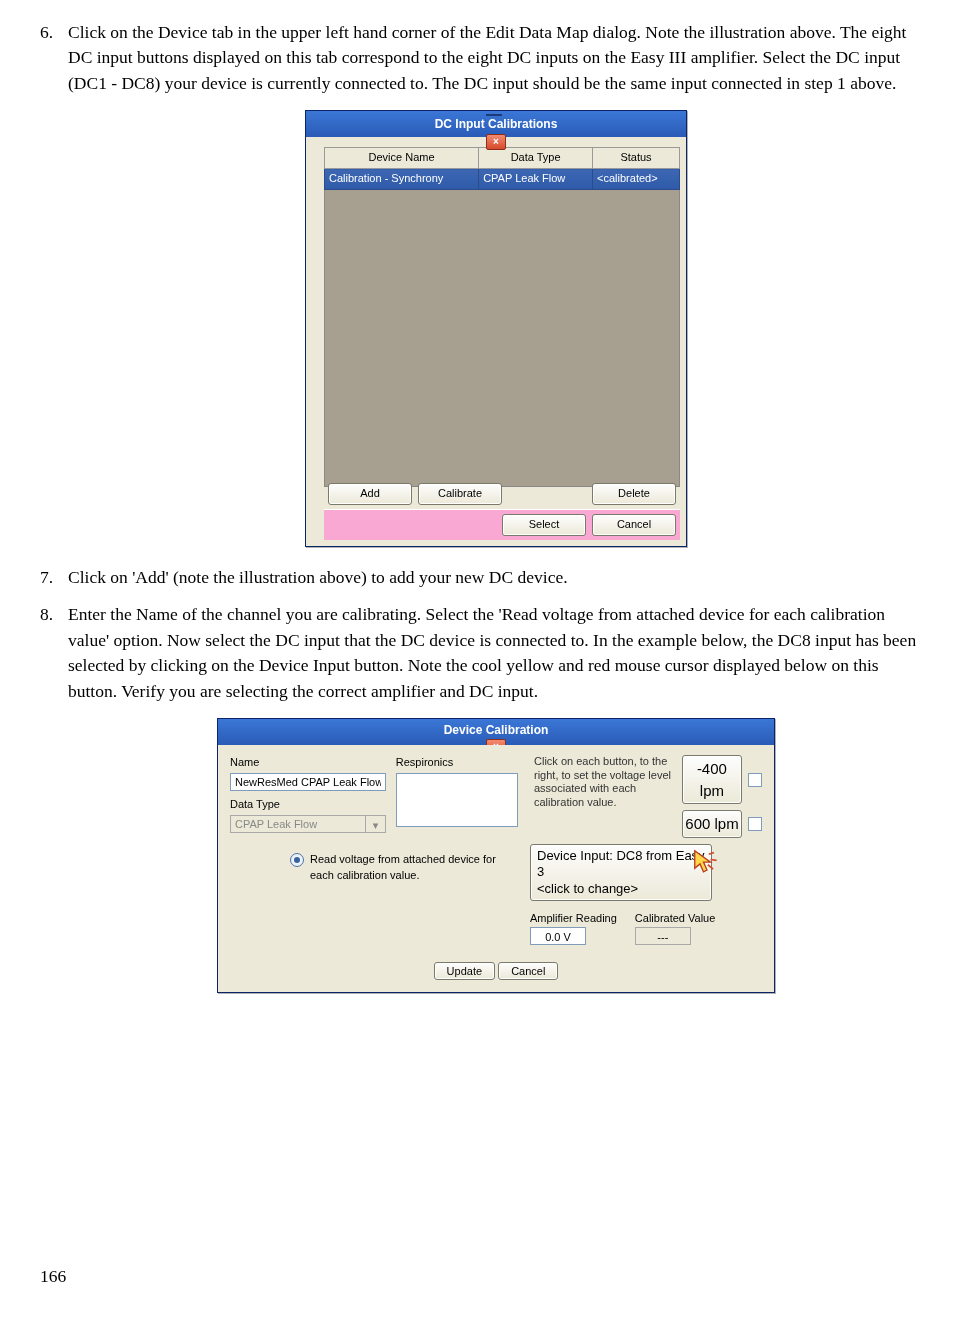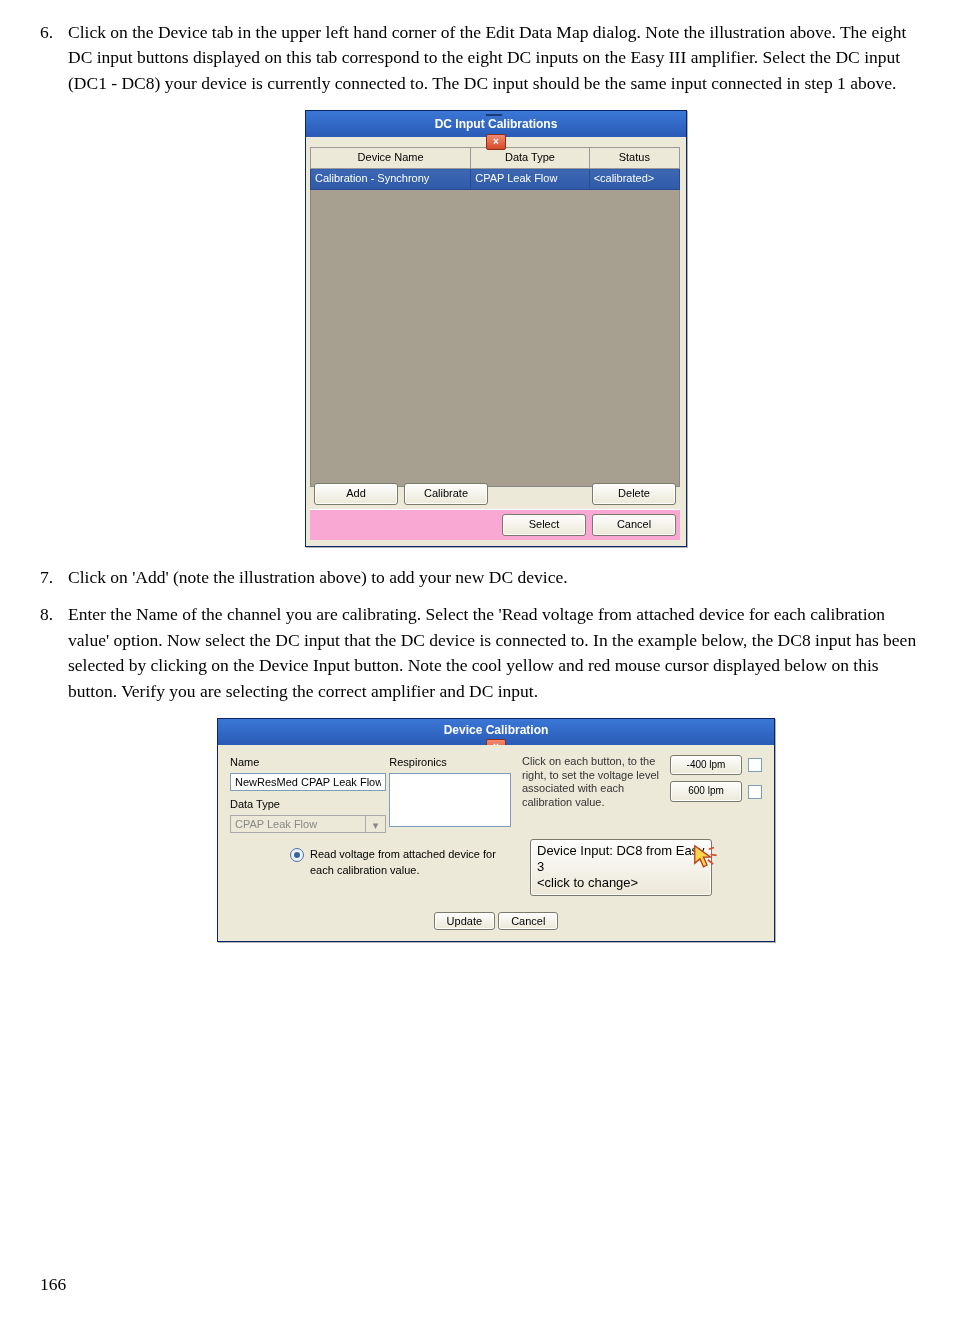--- a/index.html
+++ b/index.html
@@ -70,21 +70,21 @@
     color: #fff;
     text-align: center;
     line-height: 14px;
     font-weight: bold;
     font-size: 10px;
   }
   
   .d1 { width: 380px; }
   .d1 .body {
     background: #ece9d8;
-    padding: 10px 6px 6px 4px;
+    padding: 10px 6px 6px 18px;
   }
   .d1 .tableframe {
     height: 328px;
     background: #ece9d8;
   }
   .d1 table {
     width: 100%;
     border-collapse: collapse;
     font-size: 11px;
   }
@@ -168,22 +168,22 @@
   .d2 .instr {
     font-size: 11px;
     color: #333;
     line-height: 1.25;
     width: 140px;
   }
   .d2 .valbtn {
     border: 1px solid #7a7a6b;
     background: linear-gradient(to bottom,#fdfdfd,#ece9d8);
     border-radius: 3px;
-    padding: 2px 6px;
-    font-size: 10px;
+    padding: 2px 0;
+    font-size: 15px;
     min-width: 58px;
     text-align: center;
     box-shadow: inset 0 0 0 1px #fff;
     display: inline-block;
   }
   .d2 .chk {
     width: 12px;
     height: 12px;
     border: 1px solid #7f9db9;
     background: #fff;
@@ -237,21 +237,21 @@
     text-align: center;
   }
   .d2 .bottombar {
     text-align: center;
     margin-top: 18px;
   }
 
   .pagefoot {
     position: fixed;
     left: 40px;
-    bottom: 22px;
+    bottom: 30px;
     font-family: "Palatino Linotype", serif;
     font-size: 17.5px;
   }
   @media print { .pagefoot { position: static; } }
 </style>
 </head>
 <body>
 
 <ol class="steps">
   <li>
@@ -356,20 +356,30 @@
             </div>
             <div style="margin-left:30px;">
               <div class="devinput-btn">
                 <span>Device Input: DC8 from Easy 3</span><br>
                 <span>&lt;click to change&gt;</span>
                 <svg class="cursor" viewBox="0 0 32 32">
                   <polygon points="2,2 2,22 8,17 12,26 16,24 12,15 20,15" fill="#ffd54a" stroke="#b83c1e" stroke-width="1.5"></polygon>
                   <path d="M18 6 l6 -2 M20 12 l7 1 M17 18 l6 5" stroke="#d6492a" stroke-width="2" fill="none"></path>
                 </svg>
               </div>
+              <div class="readrow">
+                <div class="readcell">
+                  <div>Amplifier Reading</div>
+                  <span class="val">0.0 V</span>
+                </div>
+                <div class="readcell">
+                  <div>Calibrated Value</div>
+                  <span class="val" style="background:#ece9d8;border-color:#a9a9a9">---</span>
+                </div>
+              </div>
             </div>
           </div>
 
           <div class="bottombar">
             <span class="xp-btn" style="min-width:70px">Update</span>
             <span class="xp-btn" style="min-width:70px">Cancel</span>
           </div>
         </div>
       </div>
     </div>

